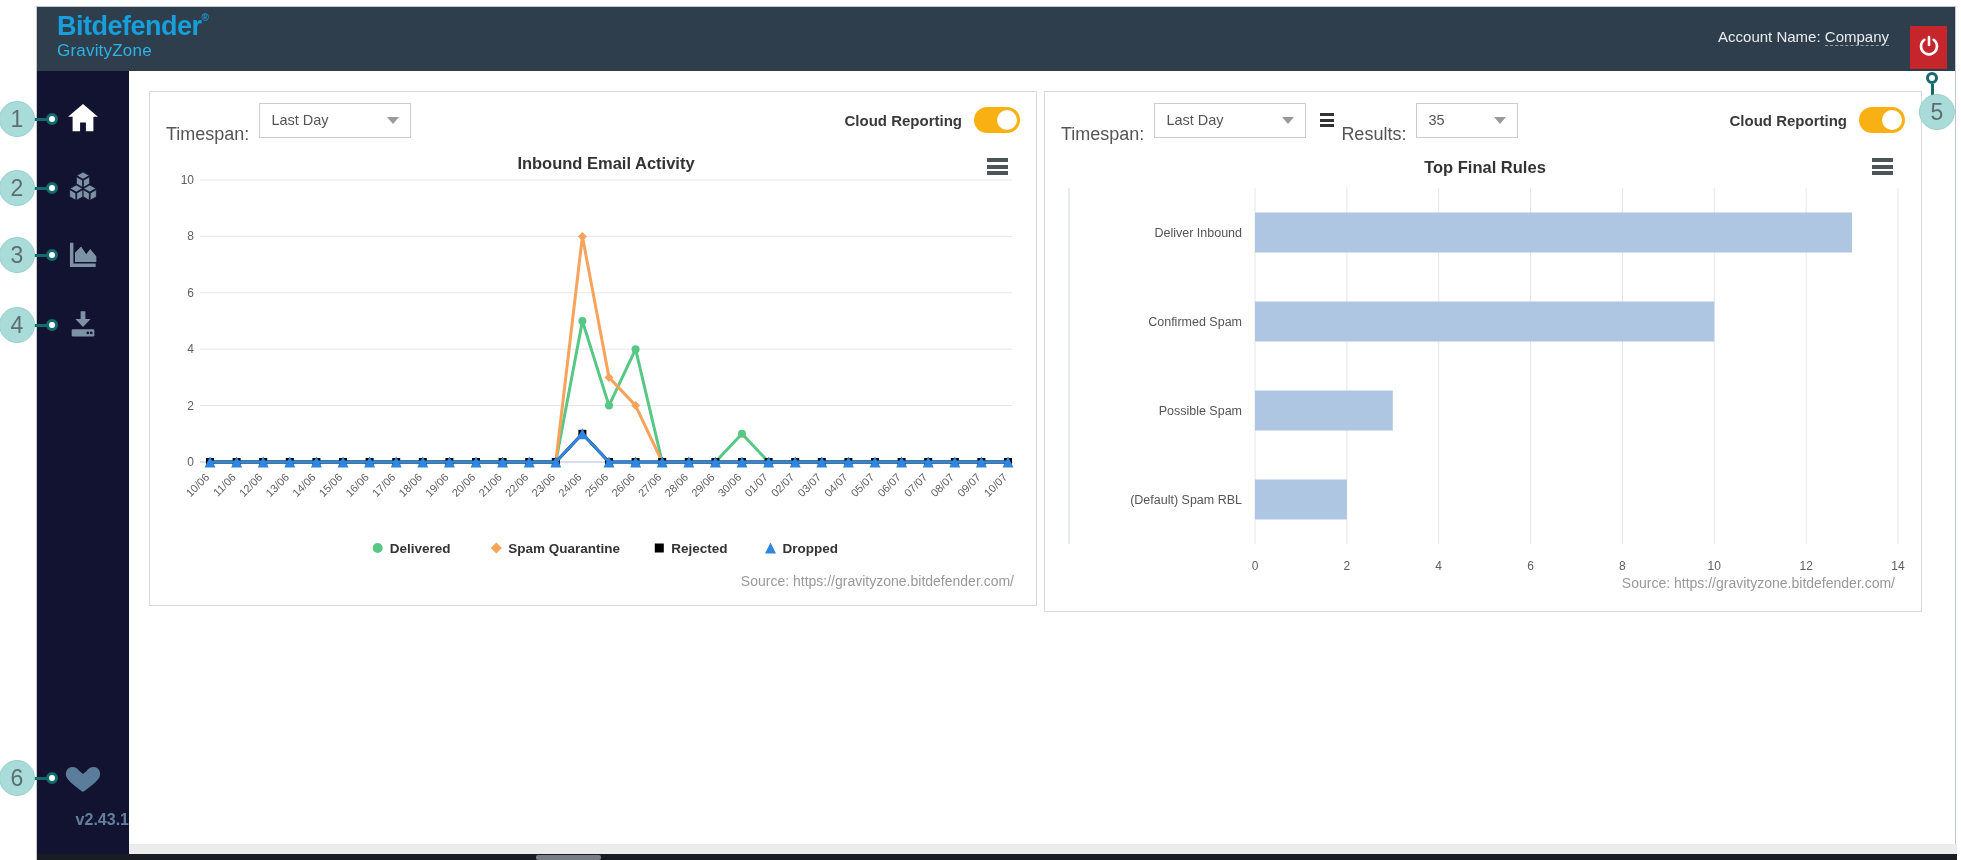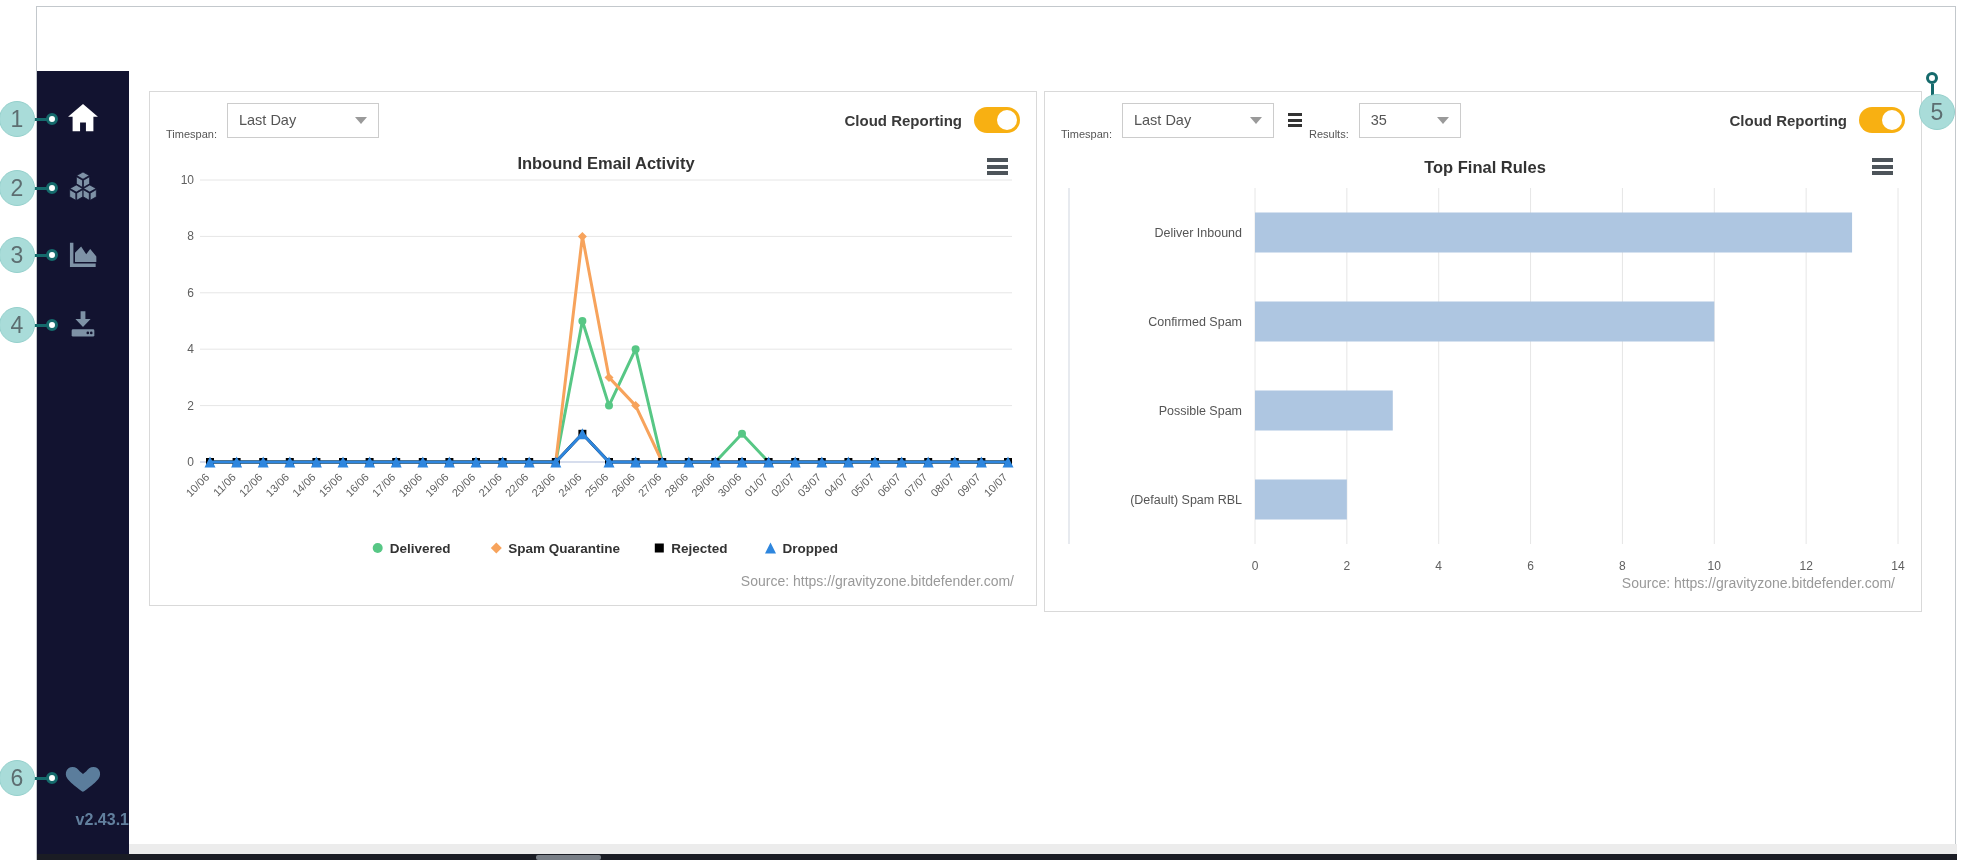--- a/index.html
+++ b/index.html
@@ -24,21 +24,21 @@
   .nav-item{position:absolute;left:0;width:92px;height:48px;display:flex;align-items:center;
             justify-content:center;cursor:pointer;}
   .version{position:absolute;top:740px;width:100%;text-align:right;color:#62809e;
            font-size:16px;font-weight:bold;}
 
   
   .card{position:absolute;background:#fff;border:1px solid #d9d9d9;box-sizing:border-box;}
   .card-left{left:112px;top:84px;width:888px;height:515px;}
   .card-right{left:1007px;top:84px;width:878px;height:521px;}
   .card-header{display:flex;align-items:center;height:56px;padding:0 16px;}
-  .hdr-label{font-size:11px;color:#555;margin-right:10px;white-space:nowrap;margin-top:28px;}
+  .hdr-label{font-size:18px;color:#555;margin-right:10px;white-space:nowrap;margin-top:28px;}
   .select{height:35px;border:1px solid #ccc;display:flex;align-items:center;
           justify-content:space-between;padding:0 11px;font-size:14.5px;color:#555;
           background:#fff;box-sizing:border-box;cursor:pointer;}
   .sel-timespan{width:152px;justify-content:space-between;}
   .sel-results{width:102px;}
   .caret{width:0;height:0;border-left:6px solid transparent;border-right:6px solid transparent;
          border-top:7px solid #9a9a9a;}
   .spacer{margin-left:auto;}
   .cloud-label{font-weight:bold;font-size:15px;color:#3a3a3a;margin-right:12px;white-space:nowrap;}
   .toggle{width:46px;height:26px;border-radius:13px;background:#f8b012;position:relative;
@@ -73,20 +73,38 @@
   .ann-ring{position:absolute;width:12px;height:12px;border-radius:50%;background:#fff;
             border:3px solid #156a6c;box-sizing:border-box;z-index:50;}
   .ann-line{position:absolute;background:#156a6c;z-index:49;}
 </style>
 </head>
 <body>
 
 <div class="page">
   <div class="frame">
 
+    <div class="topbar">
+      <div class="logo">
+        <div class="brand"><span>Bitdefender</span><sup>®</sup></div>
+        <div class="brand-sub">GravityZone</div>
+      </div>
+      <div class="account">
+        <span>Account Name:</span>
+        <span class="account-name">Company</span>
+      </div>
+      <div class="power-btn">
+        <span>
+          <svg width="24" height="24" viewBox="0 0 24 24">
+            <path d="M12 3v8" stroke="#fff" stroke-width="2.6" stroke-linecap="round" fill="none"></path>
+            <path d="M7.4 5.8a8 8 0 1 0 9.2 0" fill="none" stroke="#fff" stroke-width="2.6" stroke-linecap="round"></path>
+          </svg>
+        </span>
+      </div>
+    </div>
 
     <div class="sidebar">
       <div class="nav-item" style="top:25px;">
         <span>
           <svg width="32" height="30" viewBox="0 0 24 22">
             <path d="M12 0.5 L0.8 10 h3.4 v11 h5.6 v-6.6 h4.4 V21 h5.6 V10 h3.4 Z" fill="#ffffff"></path>
           </svg>
         </span>
       </div>
       <div class="nav-item" style="top:94px;">

